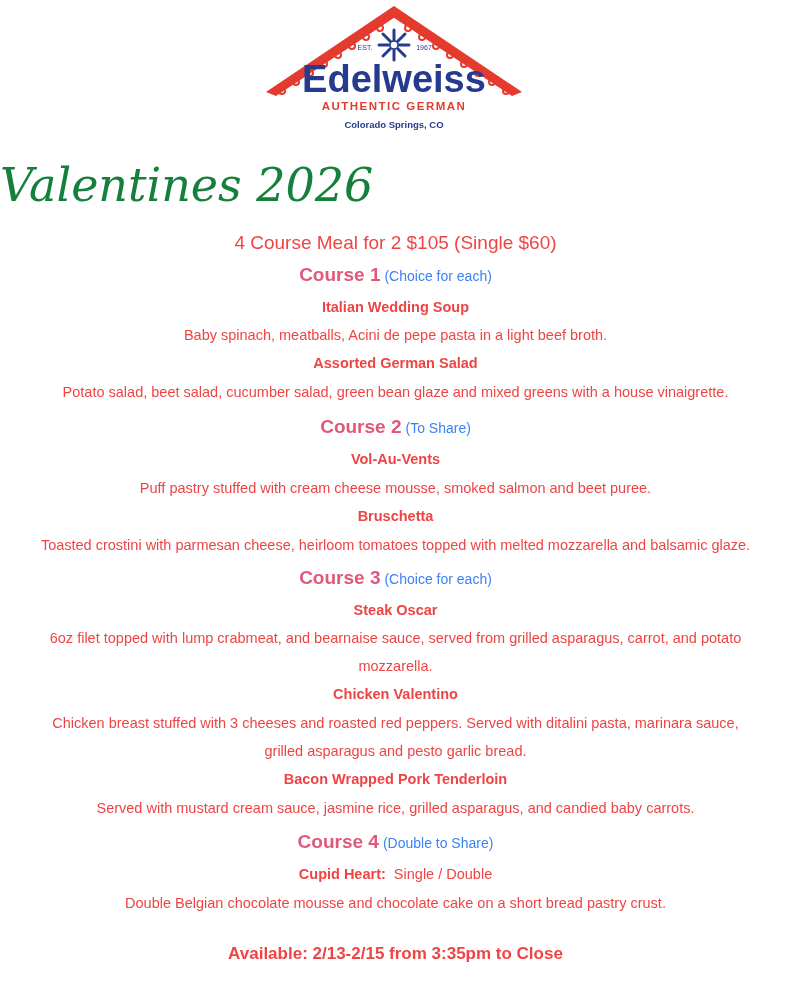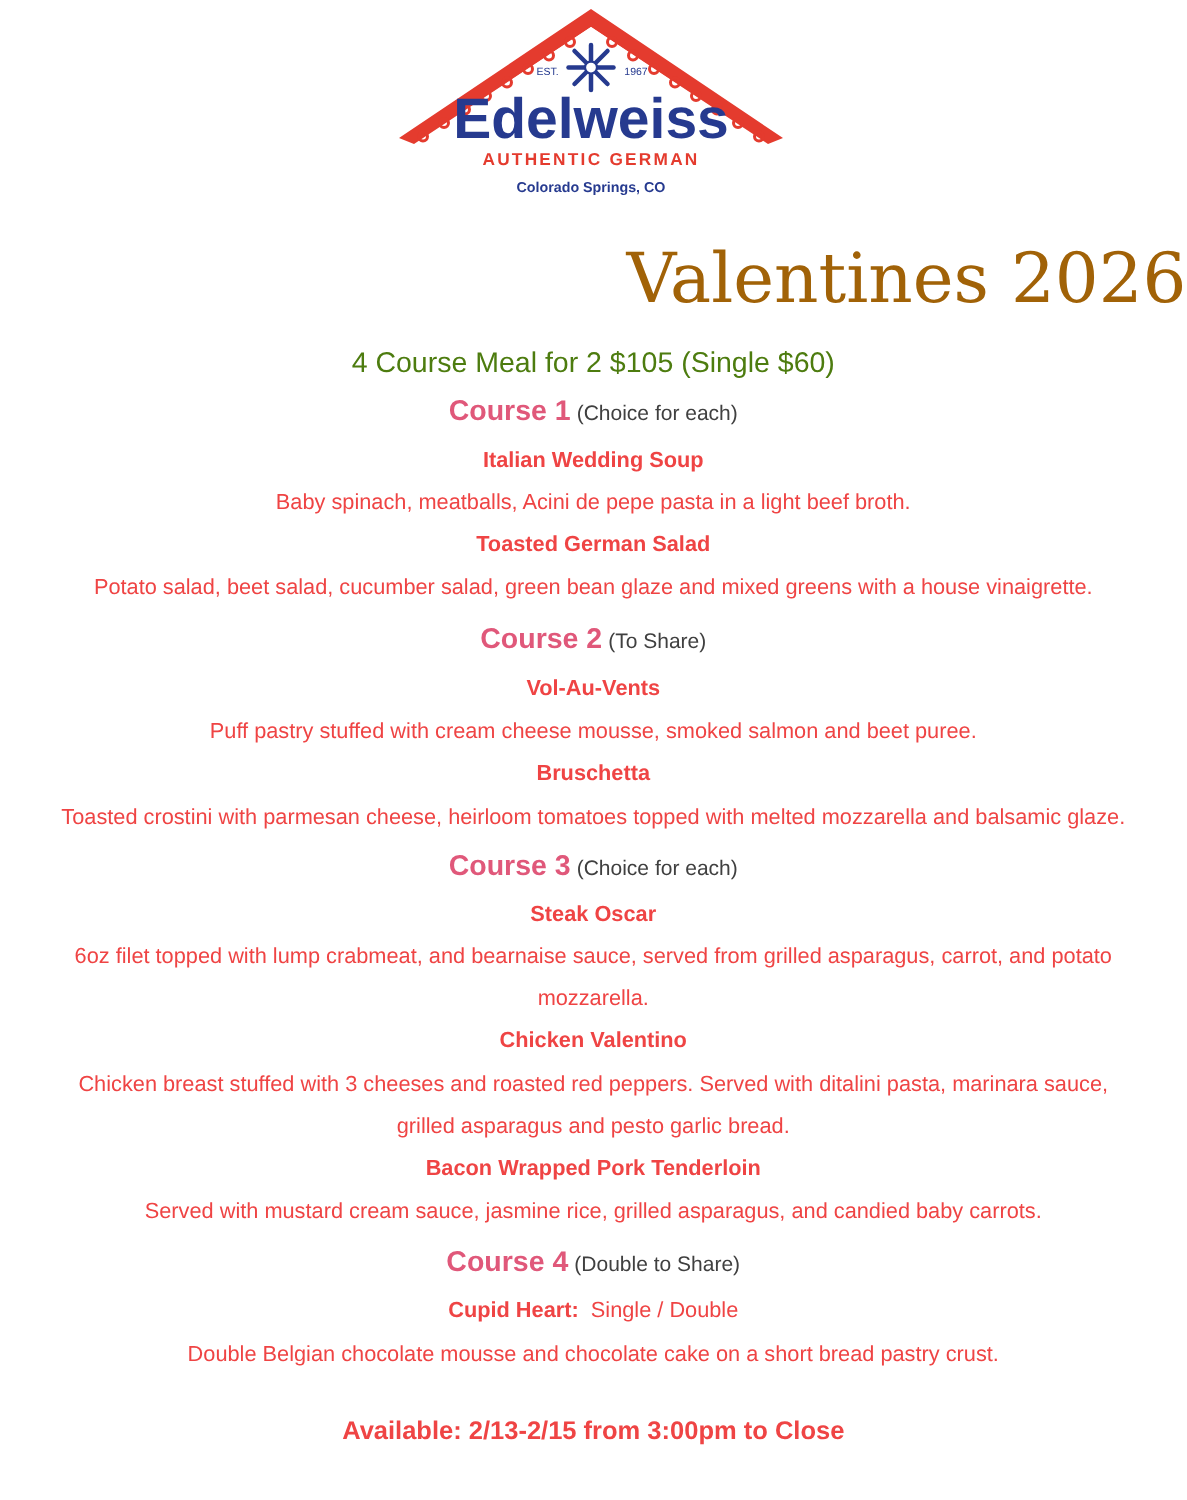--- a/index.html
+++ b/index.html
@@ -1,23 +1,23 @@
 <!DOCTYPE html>
 <html><head>
 <meta charset="utf-8">
 <style>
   html, body { margin: 0; padding: 0; background: #ffffff; }
   body { width: 791px; height: 1000px; overflow: hidden; position: relative; font-family: "Liberation Sans", sans-serif; color: #111; }
   .logo { position: absolute; left: 262px; top: 4px; width: 264px; height: 132px; text-decoration: underline; }
   .logo svg { display: block; }
-  .title { position: absolute; left: 0; width: 791px; top: 158px; text-align: right; font-family: "DejaVu Serif", serif; font-size: 46px; color: #a16207; letter-spacing: 0px; }
-  .subtitle { position: absolute; left: 0; width: 791px; top: 232px; text-align: center; font-size: 19px; color: #4d7c0f; }
+  .title { position: absolute; left: 0; width: 791px; top: 158px; text-align: left; font-family: "DejaVu Serif", serif; font-style: italic; font-size: 46px; color: #15803d; letter-spacing: 0px; }
+  .subtitle { position: absolute; left: 0; width: 791px; top: 232px; text-align: center; font-size: 19px; color: #ef4444; }
   .line { position: absolute; left: 0; width: 791px; text-align: center; font-size: 14.5px; color: #ef4444; }
   .course { font-size: 19px; color: #e0587a; font-weight: bold; }
-  .course .note { font-size: 14px; color: #404040; font-weight: normal; margin-left: 4px; }
+  .course .note { font-size: 14px; color: #3b82f6; font-weight: normal; margin-left: 4px; }
   .dish { font-weight: bold; font-size: 14.5px; }
   .avail { font-weight: bold; font-size: 17px; }
 </style>
 </head>
 <body>
 
 <div class="logo">
   <svg width="264" height="132" viewBox="0 0 264 132">
 
     <polygon points="132,2 4,88 14,92 132,14 250,92 260,88" fill="#e43b2e"></polygon>
@@ -55,21 +55,21 @@
     <text x="132" y="124" font-family="Liberation Sans, sans-serif" font-size="9.5" font-weight="bold" fill="#263a8f" text-anchor="middle">Colorado Springs, CO</text>
   </svg>
 </div>
 
 <div class="title">Valentines 2026</div>
 <div class="subtitle">4 Course Meal for 2 $105 (Single $60)</div>
 
 <div class="line course" style="top:264px"><span>Course 1</span><span class="note">(Choice for each)</span></div>
 <div class="line dish" style="top:299px">Italian Wedding Soup</div>
 <div class="line" style="top:327px">Baby spinach, meatballs, Acini de pepe pasta in a light beef broth.</div>
-<div class="line dish" style="top:355px">Toasted German Salad</div>
+<div class="line dish" style="top:355px">Assorted German Salad</div>
 <div class="line" style="top:384px">Potato salad, beet salad, cucumber salad, green bean glaze and mixed greens with a house vinaigrette.</div>
 
 <div class="line course" style="top:416px"><span>Course 2</span><span class="note">(To Share)</span></div>
 <div class="line dish" style="top:451px">Vol-Au-Vents</div>
 <div class="line" style="top:480px">Puff pastry stuffed with cream cheese mousse, smoked salmon and beet puree.</div>
 <div class="line dish" style="top:508px">Bruschetta</div>
 <div class="line" style="top:537px">Toasted crostini with parmesan cheese, heirloom tomatoes topped with melted mozzarella and balsamic glaze.</div>
 
 <div class="line course" style="top:567px"><span>Course 3</span><span class="note">(Choice for each)</span></div>
 <div class="line dish" style="top:602px">Steak Oscar</div>
@@ -78,13 +78,13 @@
 <div class="line dish" style="top:686px">Chicken Valentino</div>
 <div class="line" style="top:715px">Chicken breast stuffed with 3 cheeses and roasted red peppers. Served with ditalini pasta, marinara sauce,</div>
 <div class="line" style="top:743px">grilled asparagus and pesto garlic bread.</div>
 <div class="line dish" style="top:771px">Bacon Wrapped Pork Tenderloin</div>
 <div class="line" style="top:800px">Served with mustard cream sauce, jasmine rice, grilled asparagus, and candied baby carrots.</div>
 
 <div class="line course" style="top:831px"><span>Course 4</span><span class="note">(Double to Share)</span></div>
 <div class="line" style="top:866px"><span class="dish">Cupid Heart:</span>&nbsp; <span>Single / Double</span></div>
 <div class="line" style="top:895px">Double Belgian chocolate mousse and chocolate cake on a short bread pastry crust.</div>
 
-<div class="line avail" style="top:944px">Available: 2/13-2/15 from 3:00pm to Close</div>
+<div class="line avail" style="top:944px">Available: 2/13-2/15 from 3:35pm to Close</div>
 
 </body></html>

